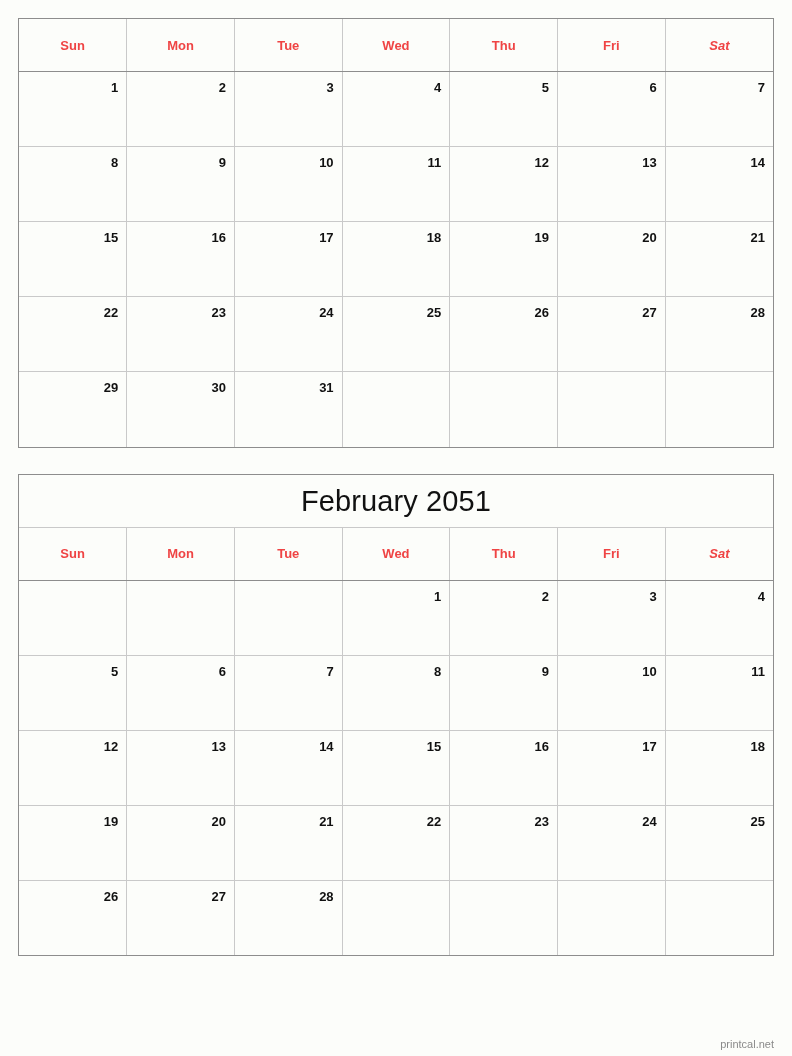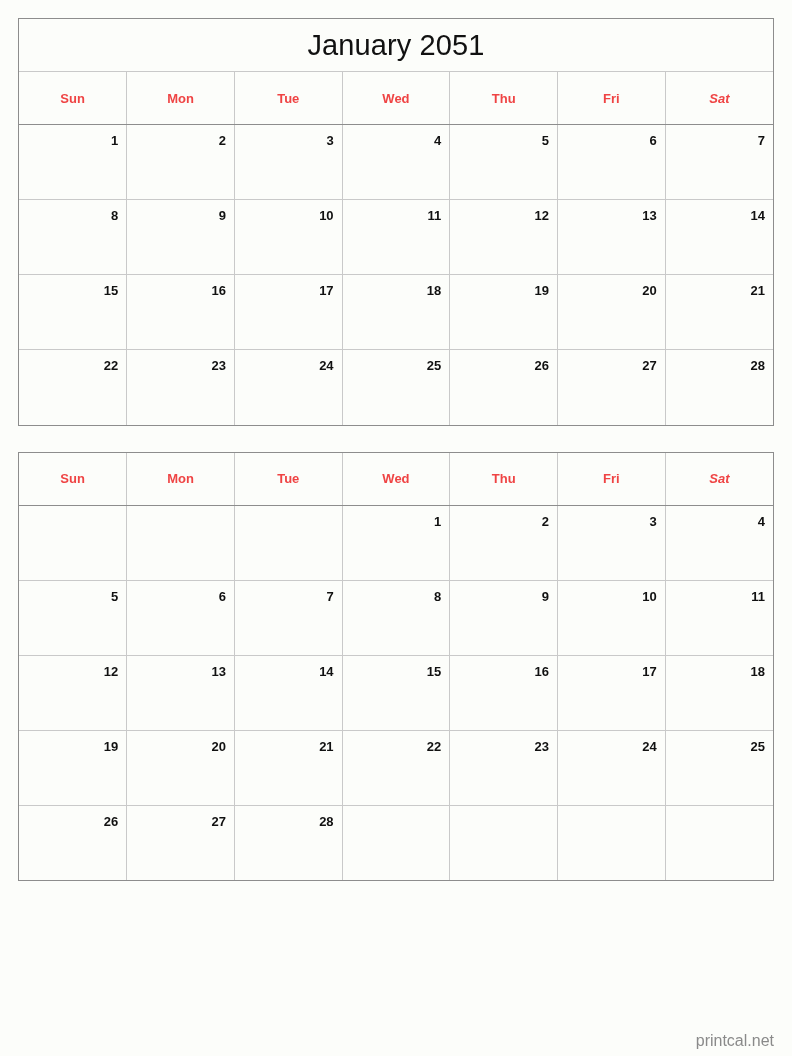--- a/index.html
+++ b/index.html
@@ -70,32 +70,31 @@
     background: #fcfdfa;
     padding: 8px 8px 0 0;
     box-sizing: border-box;
   }
   table.cal td:last-child { border-right: none; }
   table.cal tr:last-child td { border-bottom: none; }
   .footer {
     position: absolute;
     right: 18px;
     bottom: 6px;
-    font-size: 16px;
+    font-size: 11px;
     color: #8a8a8a;
     text-align: right;
   }
 </style>
 </head>
 <body>
 
 <div class="page">
 
   <div class="month-block">
-    <div class="month-title">January 2051</div>
     <table class="cal">
       <thead>
         <tr>
           <th>Sun</th>
           <th>Mon</th>
           <th>Tue</th>
           <th>Wed</th>
           <th>Thu</th>
           <th>Fri</th>
           <th>Sat</th>
@@ -131,25 +130,35 @@
         </tr>
         <tr>
           <td>22</td>
           <td>23</td>
           <td>24</td>
           <td>25</td>
           <td>26</td>
           <td>27</td>
           <td>28</td>
         </tr>
+        <tr>
+          <td>29</td>
+          <td>30</td>
+          <td>31</td>
+          <td></td>
+          <td></td>
+          <td></td>
+          <td></td>
+        </tr>
       </tbody>
     </table>
   </div>
 
   <div class="month-block">
+    <div class="month-title">February 2051</div>
     <table class="cal">
       <thead>
         <tr>
           <th>Sun</th>
           <th>Mon</th>
           <th>Tue</th>
           <th>Wed</th>
           <th>Thu</th>
           <th>Fri</th>
           <th>Sat</th>

